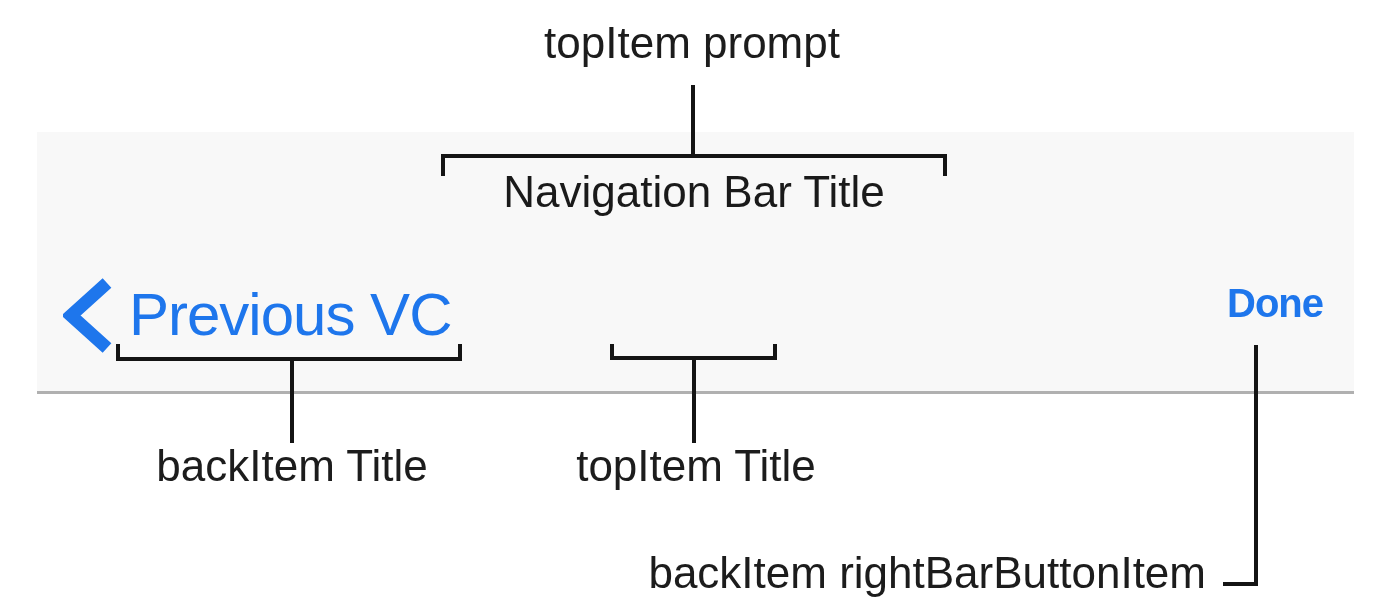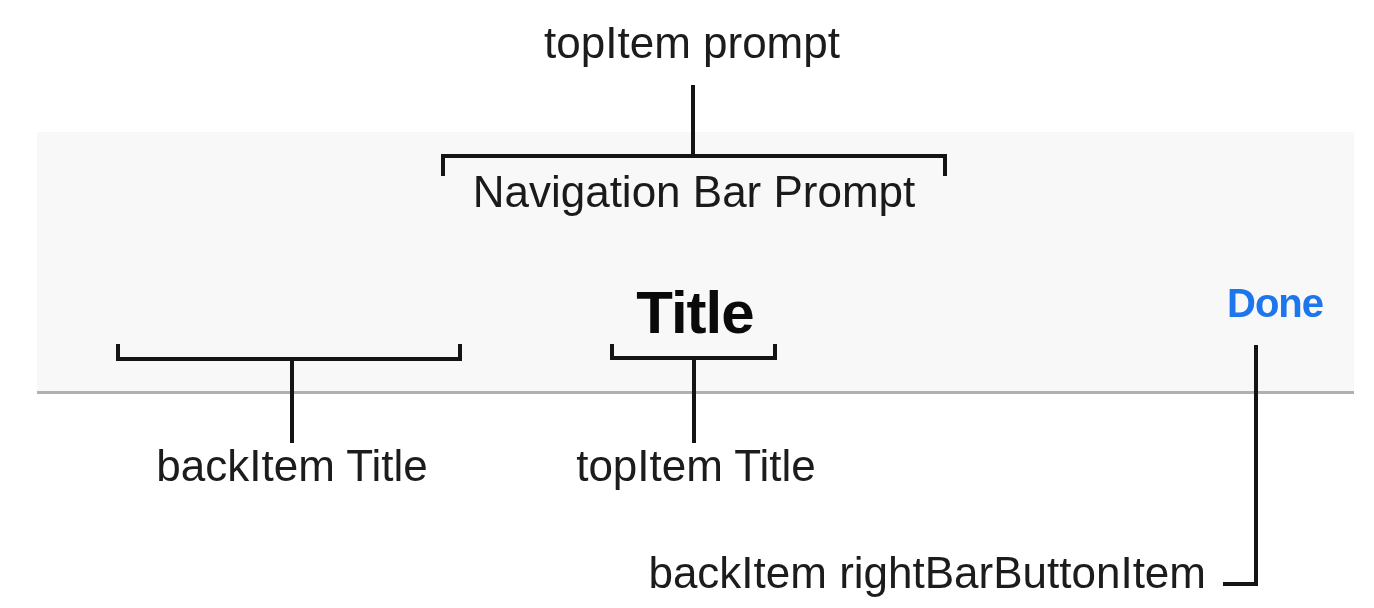--- a/index.html
+++ b/index.html
@@ -57,24 +57,29 @@
 </style>
 </head>
 <body>
 
 <div id="canvas">
 
   <div class="callout-label callout-top">topItem prompt</div>
 
   <div class="navbar">
 
-    <div class="navbar-prompt">Navigation Bar Prompt</div>
+    <div class="navbar-prompt">Navigation Bar Title</div>
 
+    <div class="back-button">
+      <svg class="back-chevron" viewBox="0 0 49 77" aria-hidden="true">
+        <polyline points="44,6 8,38.5 44,71"></polyline>
+      </svg>
+      <span class="back-label">Previous VC</span>
+    </div>
 
-    <div class="navbar-title">Title</div>
 
     <div class="done-button">Done</div>
   </div>
 
   <svg id="lines" aria-hidden="true" viewBox="0 0 1374 608">
     <path d="M693 85 L693 155"></path>
     <path d="M443 176 L443 156 L945 156 L945 176"></path>
     <path d="M118 344 L118 359 L460 359 L460 344"></path>
     <path d="M292 359 L292 443"></path>
     <path d="M612 344 L612 358 L775 358 L775 344"></path>

